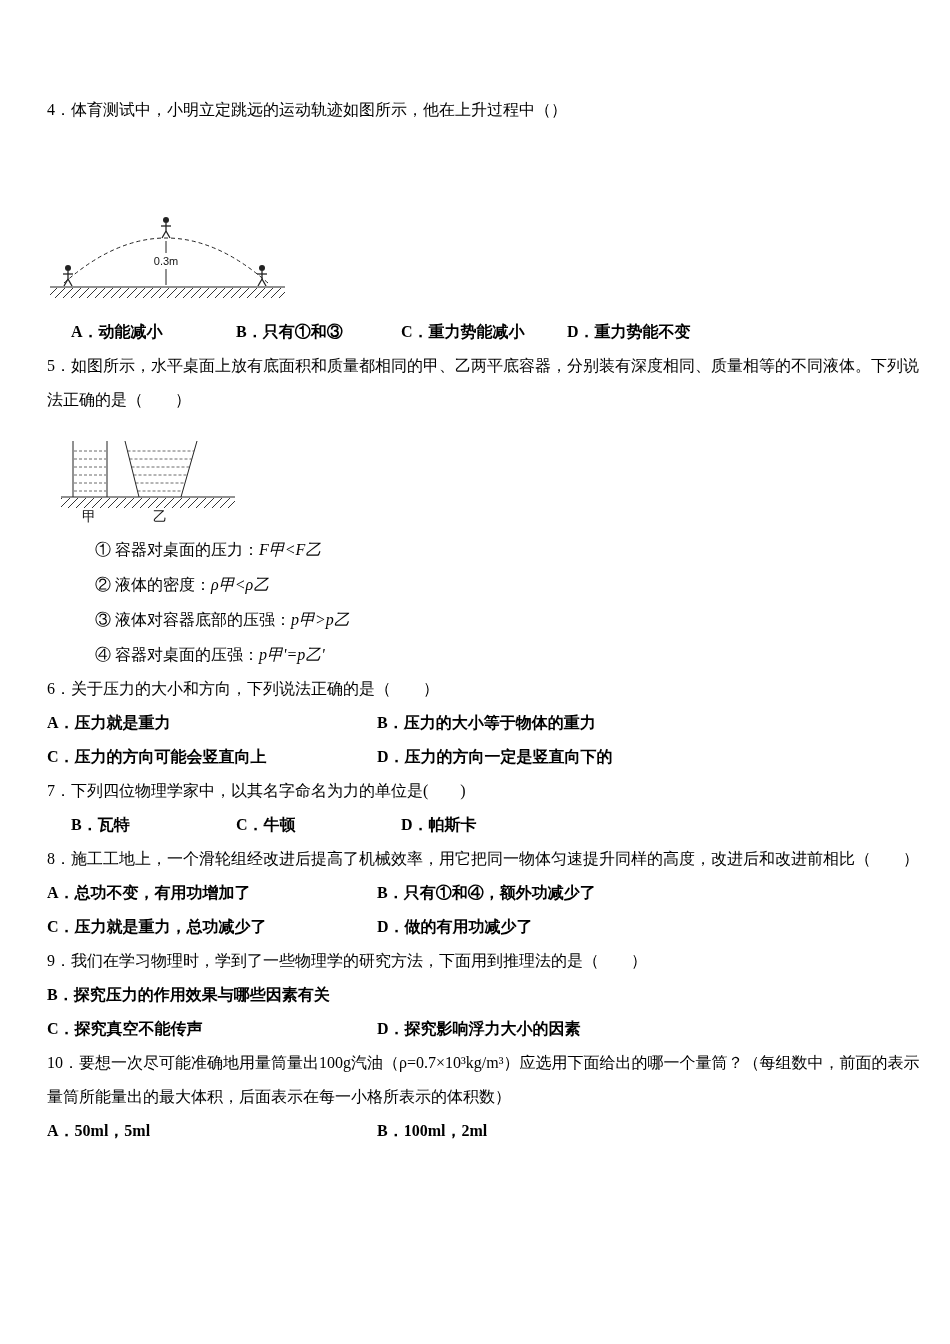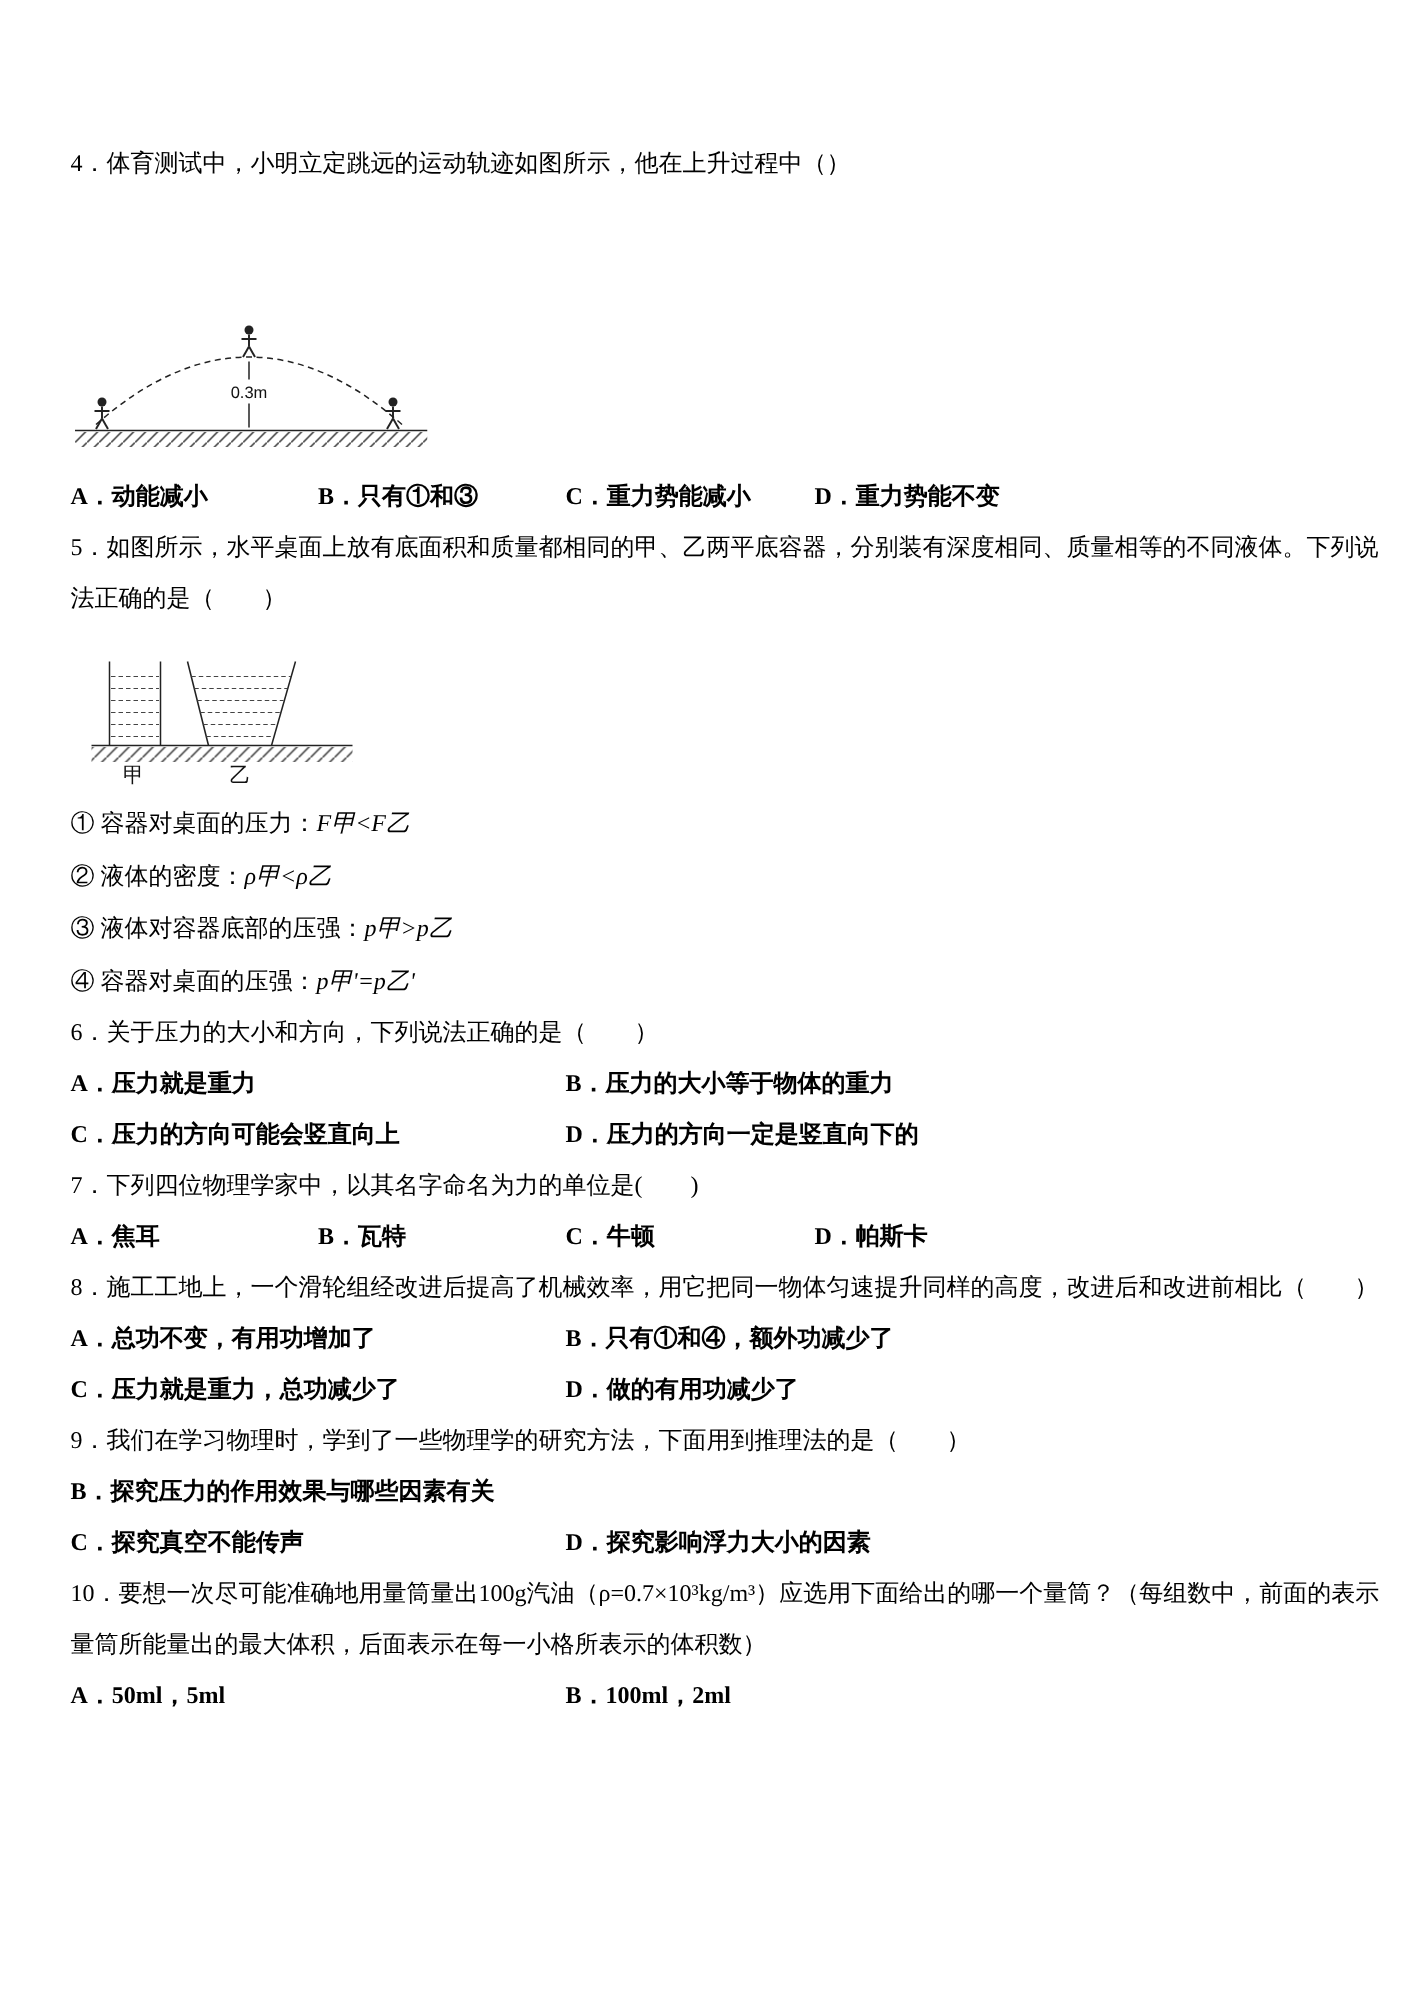--- a/index.html
+++ b/index.html
@@ -13,23 +13,23 @@
     font-size: 16px;
     overflow: hidden;
   }
   .page { padding: 93px 25px 0 47px; }
   .stem { line-height: 34px; }
   .opt-row {
     display: grid;
     line-height: 34px;
     font-weight: bold;
   }
-  .cols4 { grid-template-columns: 165px 165px 166px 1fr; }
+  .cols4 { grid-template-columns: 165px 165px 166px 1fr; margin-left: 24px; }
   .cols2 { grid-template-columns: 330px 1fr; }
-  .statement { line-height: 35px; }
+  .statement { line-height: 35px; margin-left: 48px; }
   .formula {
     font-style: italic;
     font-family: "Liberation Serif", "DejaVu Serif", serif;
   }
   .fig1 { margin: 88px 0 16px 3px; }
   .fig2 { margin: 16px 0 7px 8px; }
   svg { display: block; }
   .ink { stroke: #222; stroke-width: 1; fill: none; }
   .dashed { stroke: #222; stroke-width: 1; fill: none; stroke-dasharray: 4 3; }
   .liquid { stroke: #444; stroke-width: 0.8; stroke-dasharray: 3 2; }
@@ -147,21 +147,20 @@
     </div>
     <div class="opt-row cols2">
       <span class="opt">C．压力的方向可能会竖直向上</span>
       <span class="opt">D．压力的方向一定是竖直向下的</span>
     </div>
   </div>
 
   <div class="question">
     <div class="stem">7．下列四位物理学家中，以其名字命名为力的单位是(　　)</div>
     <div class="opt-row cols4">
-      <span class="opt">A．焦耳</span>
       <span class="opt">B．瓦特</span>
       <span class="opt">C．牛顿</span>
       <span class="opt">D．帕斯卡</span>
     </div>
   </div>
 
   <div class="question">
     <div class="stem">8．施工工地上，一个滑轮组经改进后提高了机械效率，用它把同一物体匀速提升同样的高度，改进后和改进前相比（　　）</div>
     <div class="opt-row cols2">
       <span class="opt">A．总功不变，有用功增加了</span>

